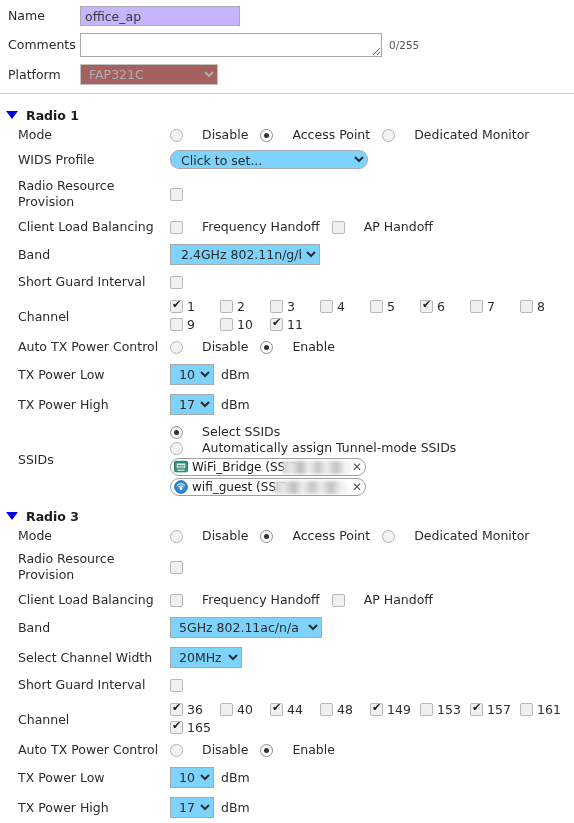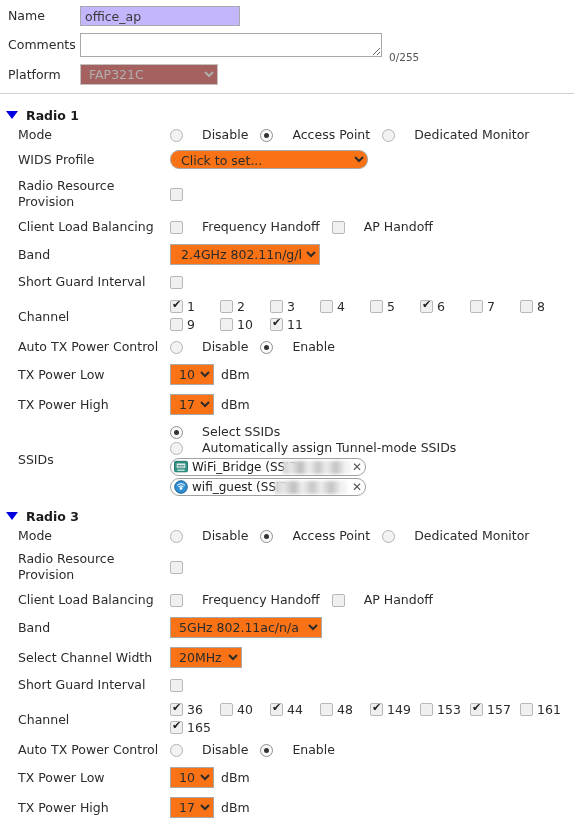--- a/index.html
+++ b/index.html
@@ -47,27 +47,27 @@
     color: #3a3a3a;
     background: #ffffff;
     border: 1px solid #a9a9a9;
     width: 302px;
     height: 24px;
     padding: 2px 4px;
     resize: both;
     outline: none;
     overflow: hidden;
   }
-  .counter { font-size: 10.5px; color: #555; margin-left: 7px; position: relative; top: 12px; }
+  .counter { font-size: 10.5px; color: #555; margin-left: 7px; position: relative; top: 0; }
 
   select.sel {
     font-family: "DejaVu Sans", "Liberation Sans", sans-serif;
     font-size: 12.5px;
     border: 1px solid #a9a9a9;
-    background: #f97316;
+    background: #7dd3fc;
     height: 21px;
     padding: 1px 2px 1px 4px;
     color: #2b2b2b;
     outline: none;
   }
   select.sel:disabled { color: #8f8f8f; background: #7f1d1d; }
   select.plat { width: 138px; }
   select.band24 { width: 150px; padding-left: 6px; }
   select.band5 { width: 152px; }
   select.width { width: 72px; }

